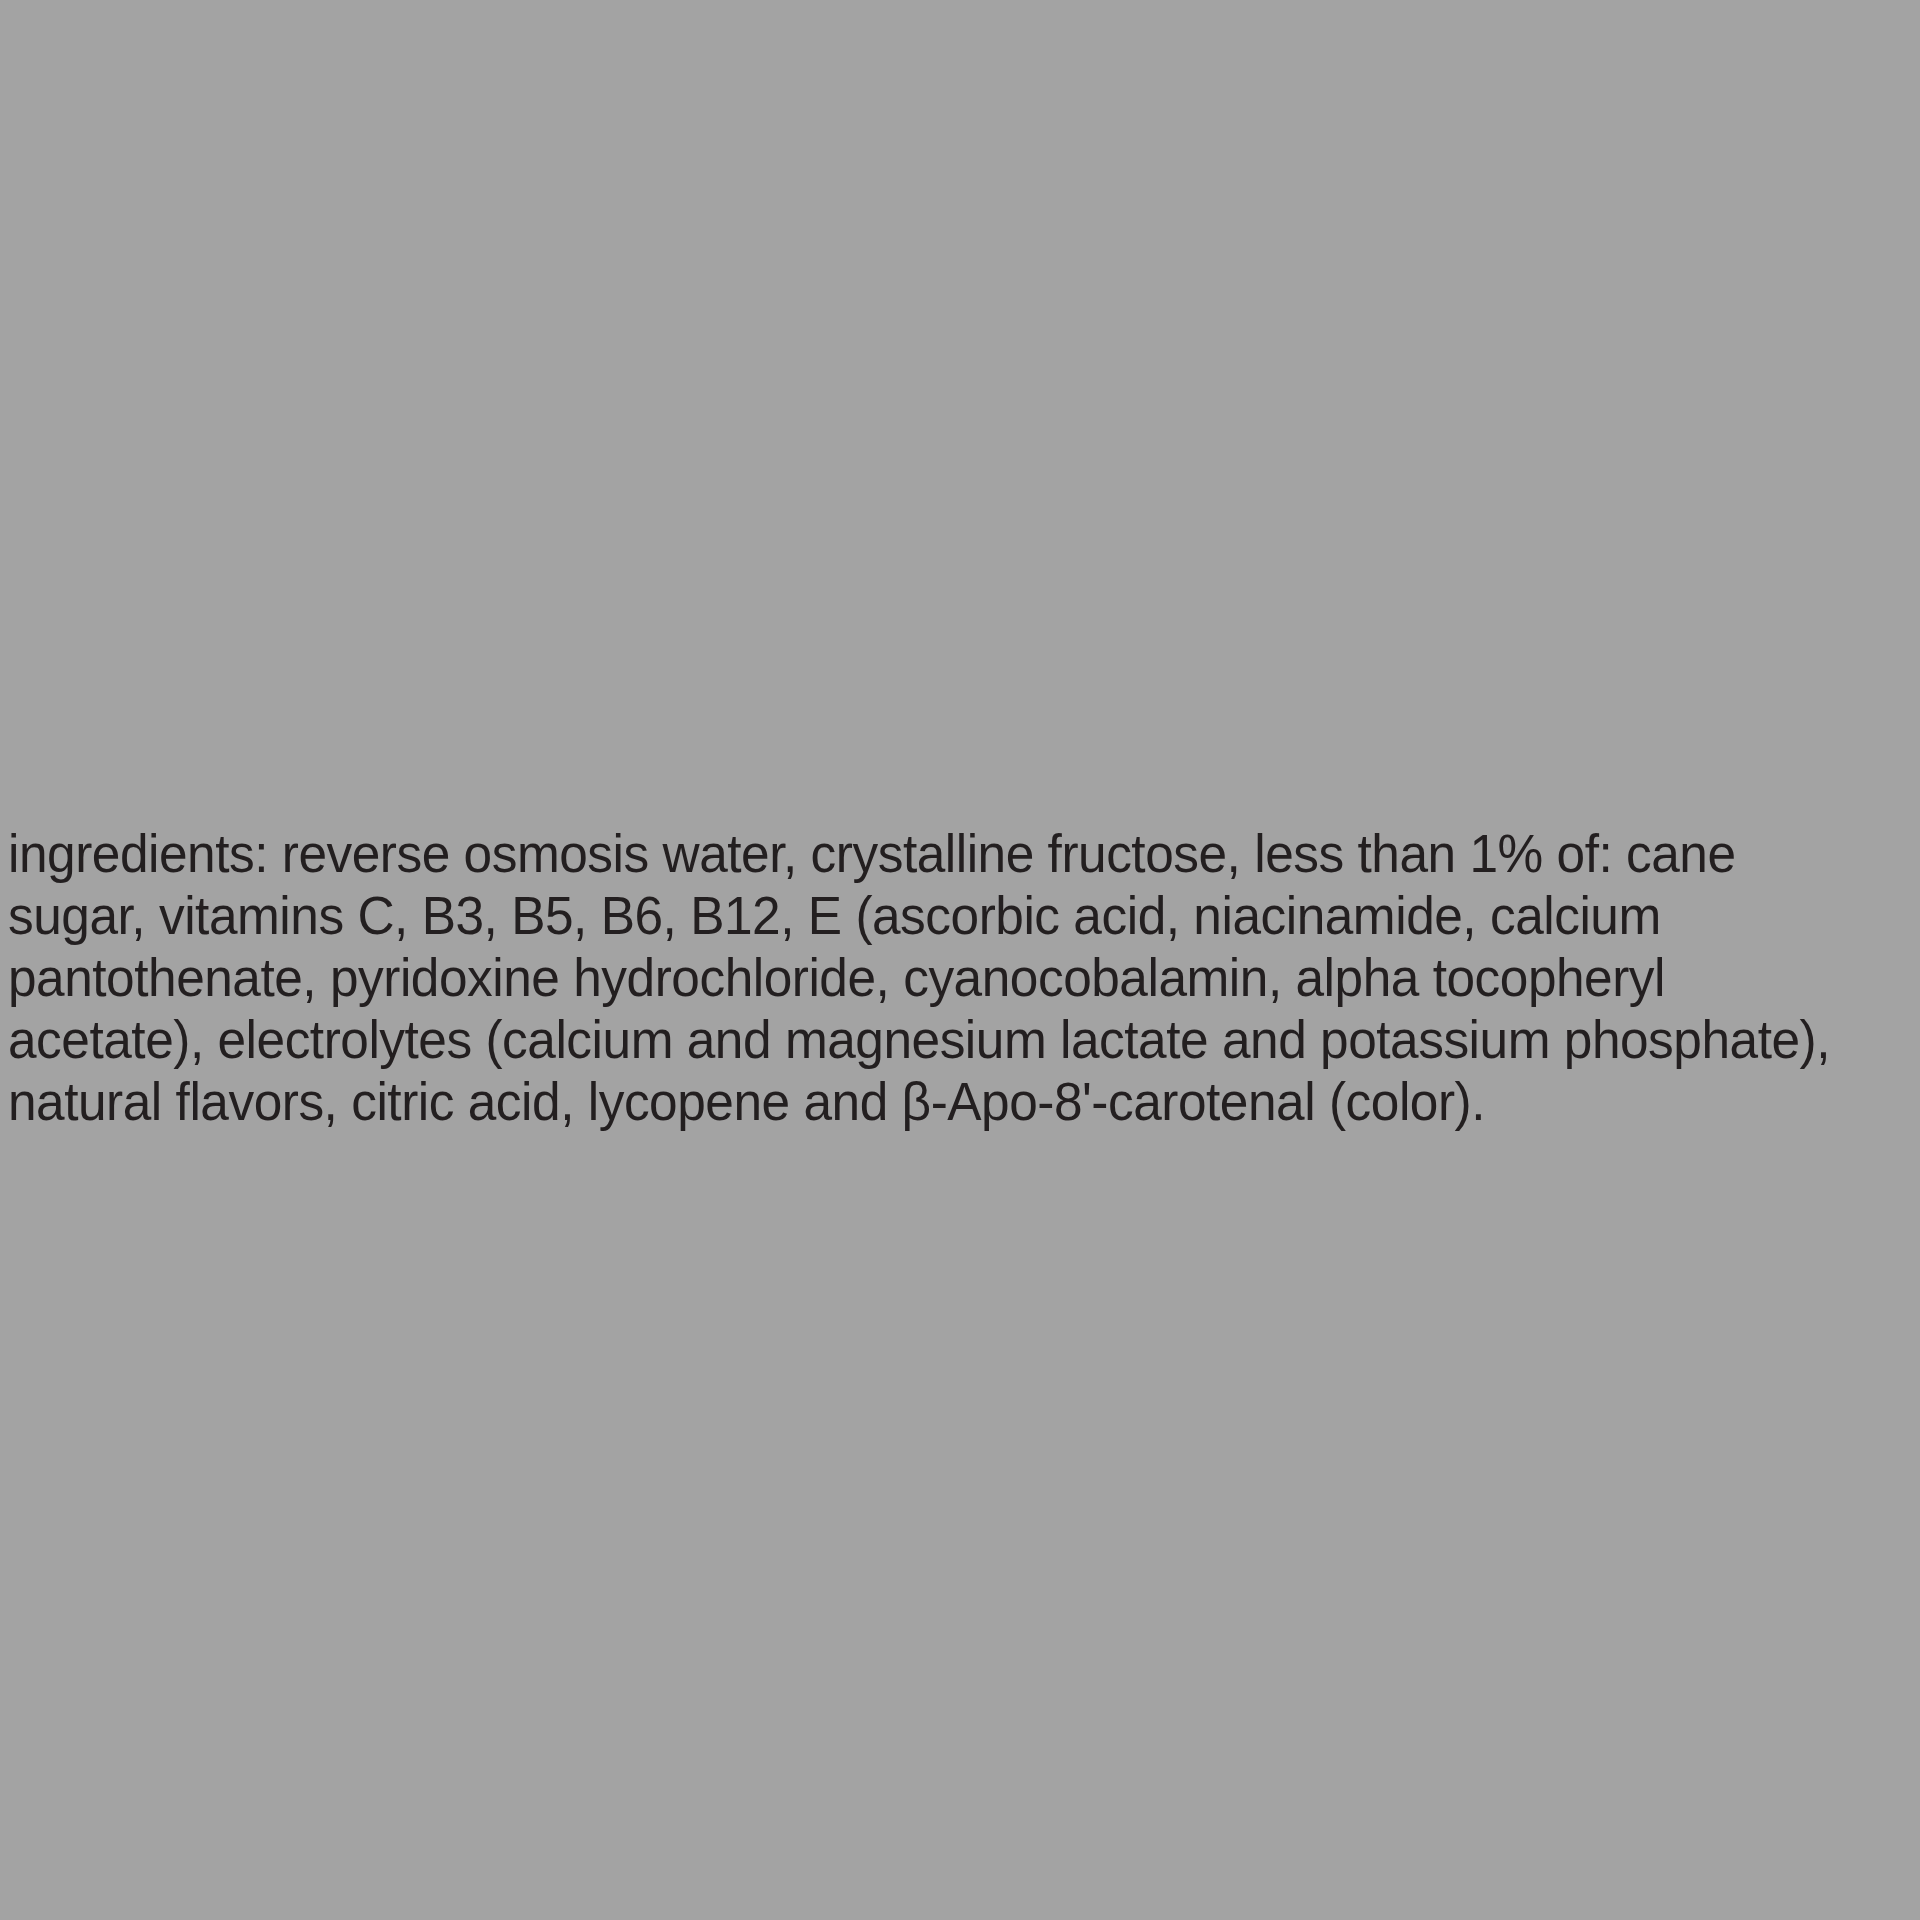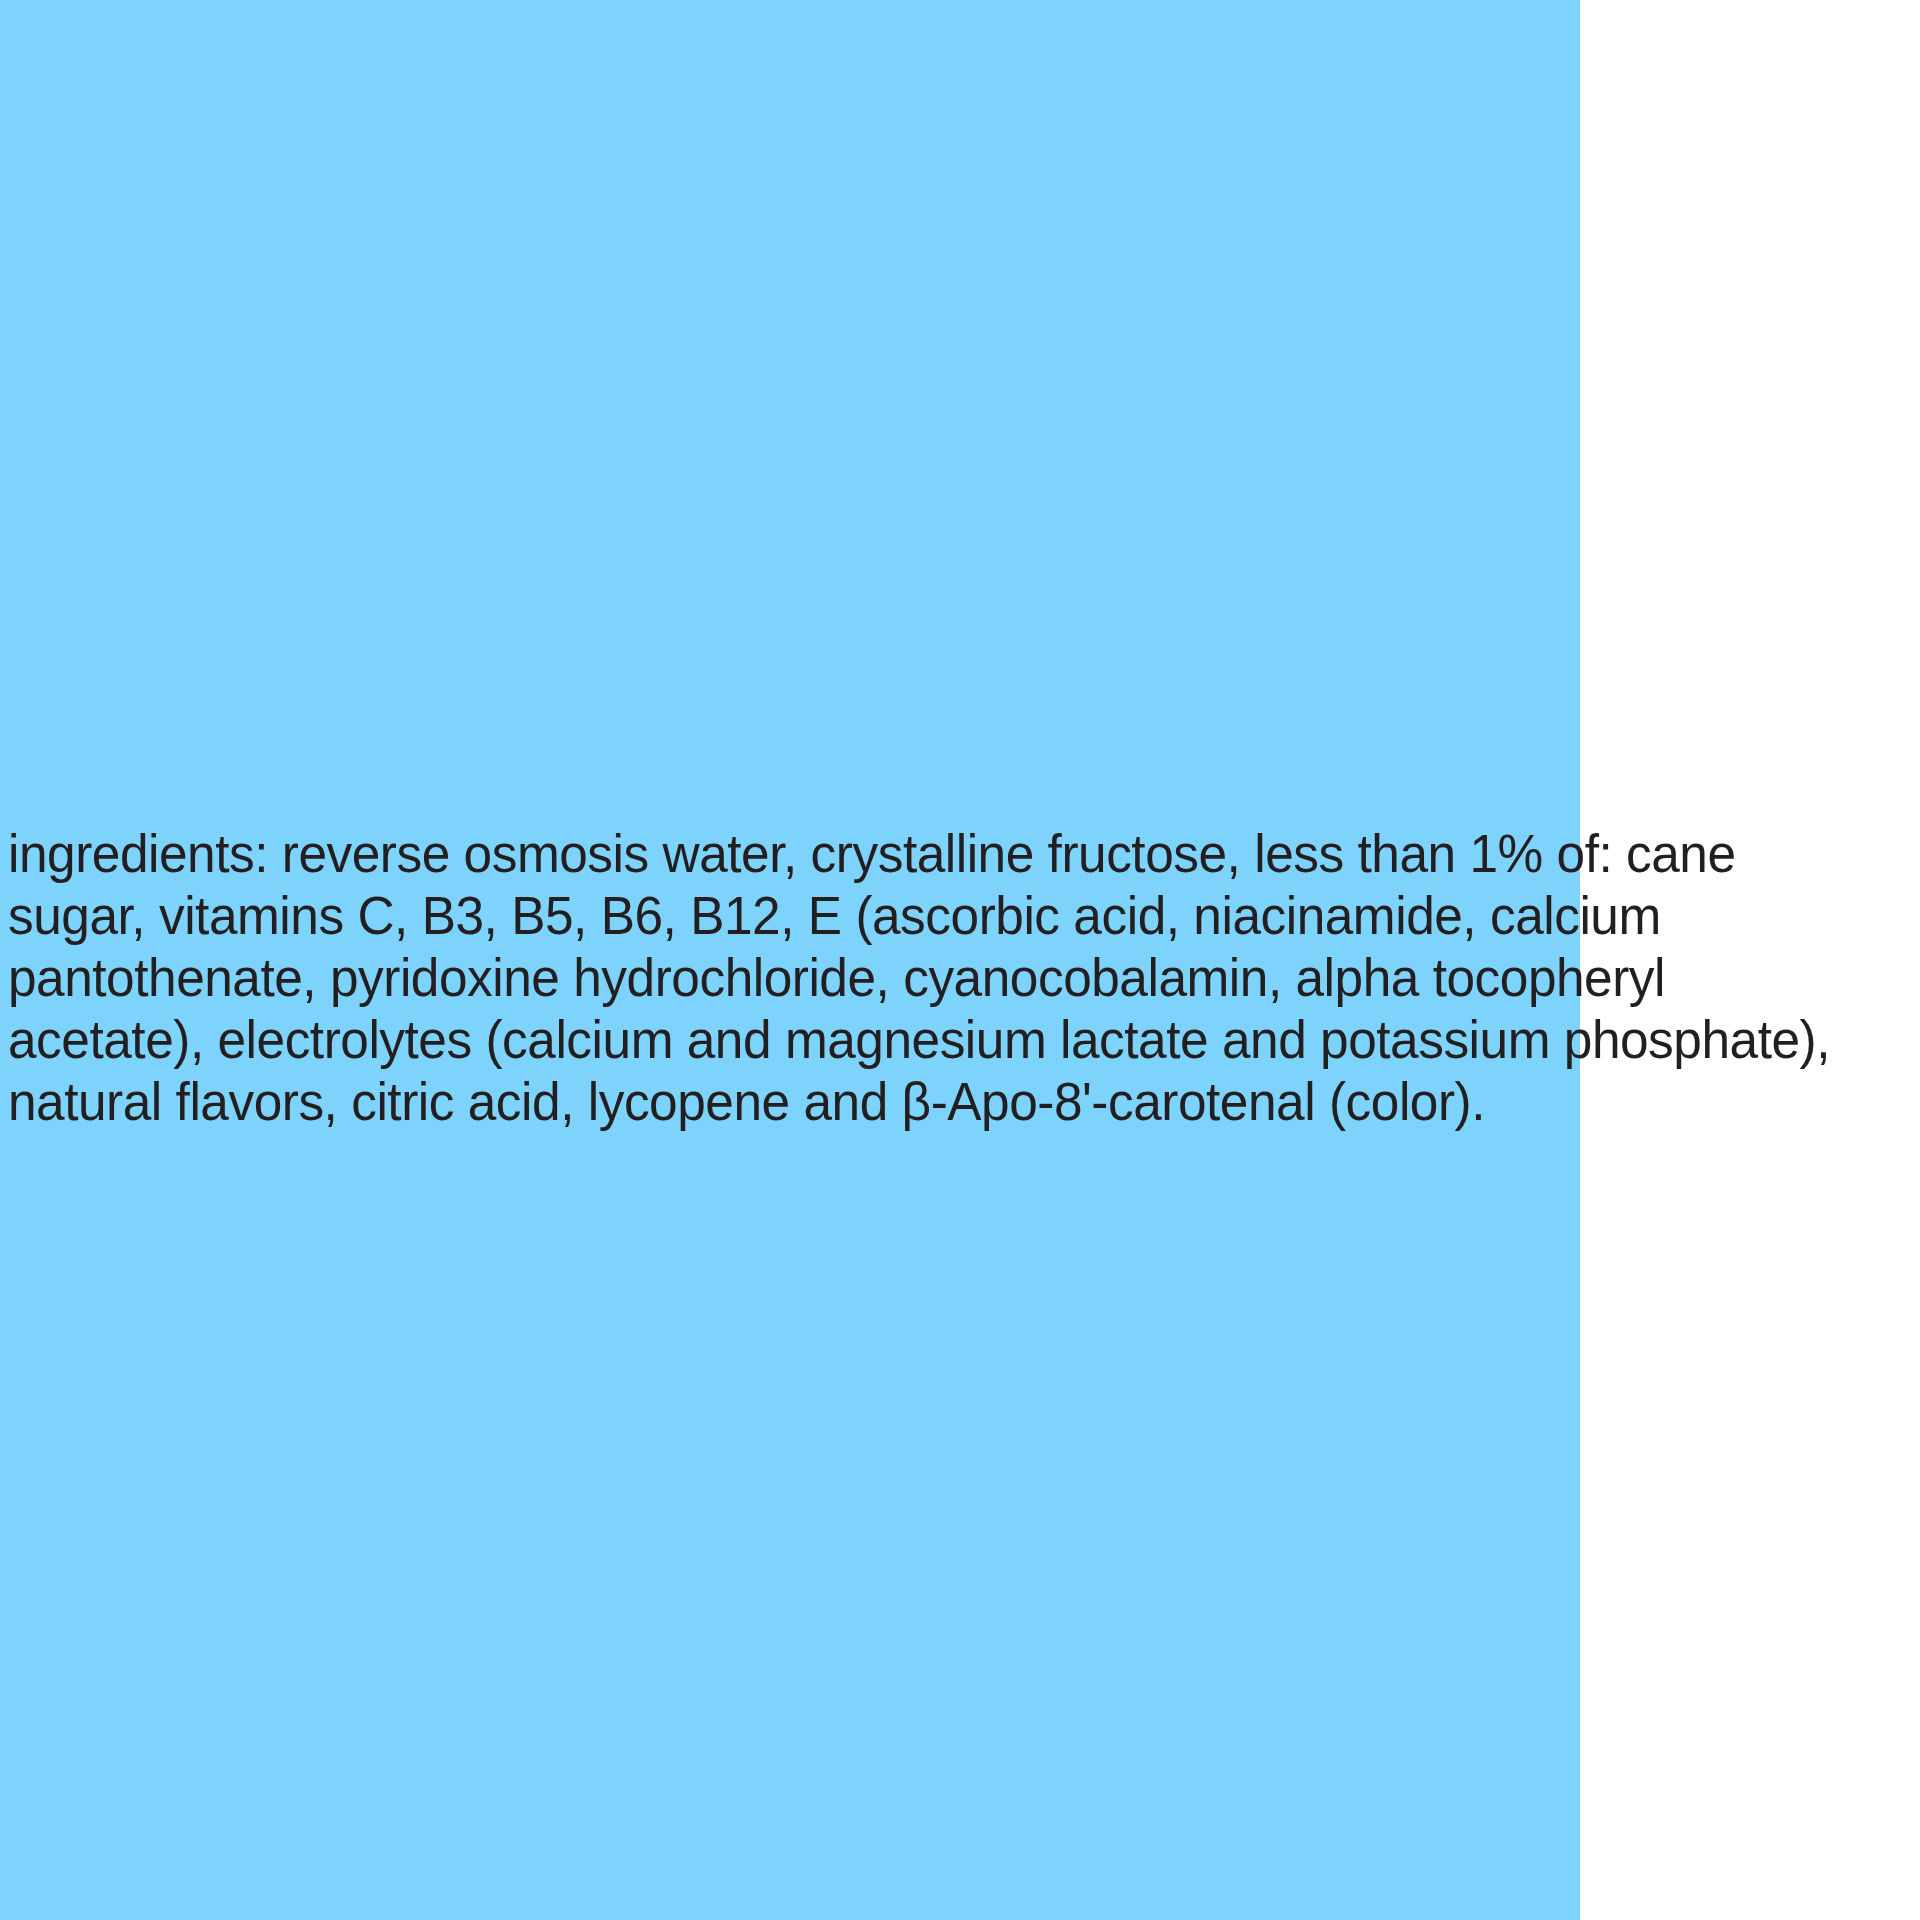--- a/index.html
+++ b/index.html
@@ -11,23 +11,23 @@
     width: 1920px;
     height: 1920px;
     position: relative;
     overflow: hidden;
     font-family: "Liberation Sans", sans-serif;
   }
   .label-sheet {
     position: absolute;
     left: 0;
     top: 0;
-    width: 1580px;
+    width: 1920px;
     height: 1920px;
-    background: #7dd3fc;
+    background: #a3a3a3;
   }
   .ingredients-block {
     position: absolute;
     left: 8px;
     top: 770px;
     width: 1904px;
   }
   .ingredients-text {
     font-family: "Liberation Sans", sans-serif;
     font-size: 53px;

